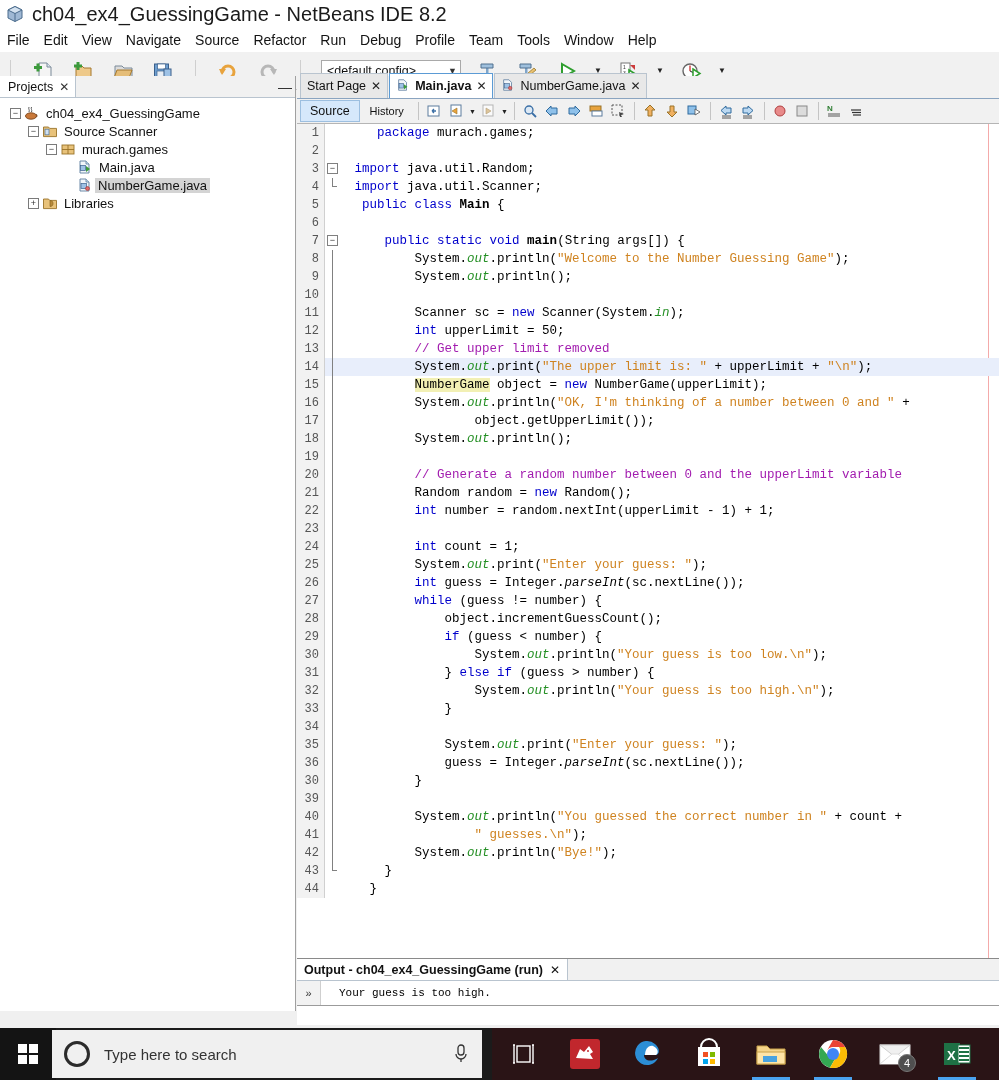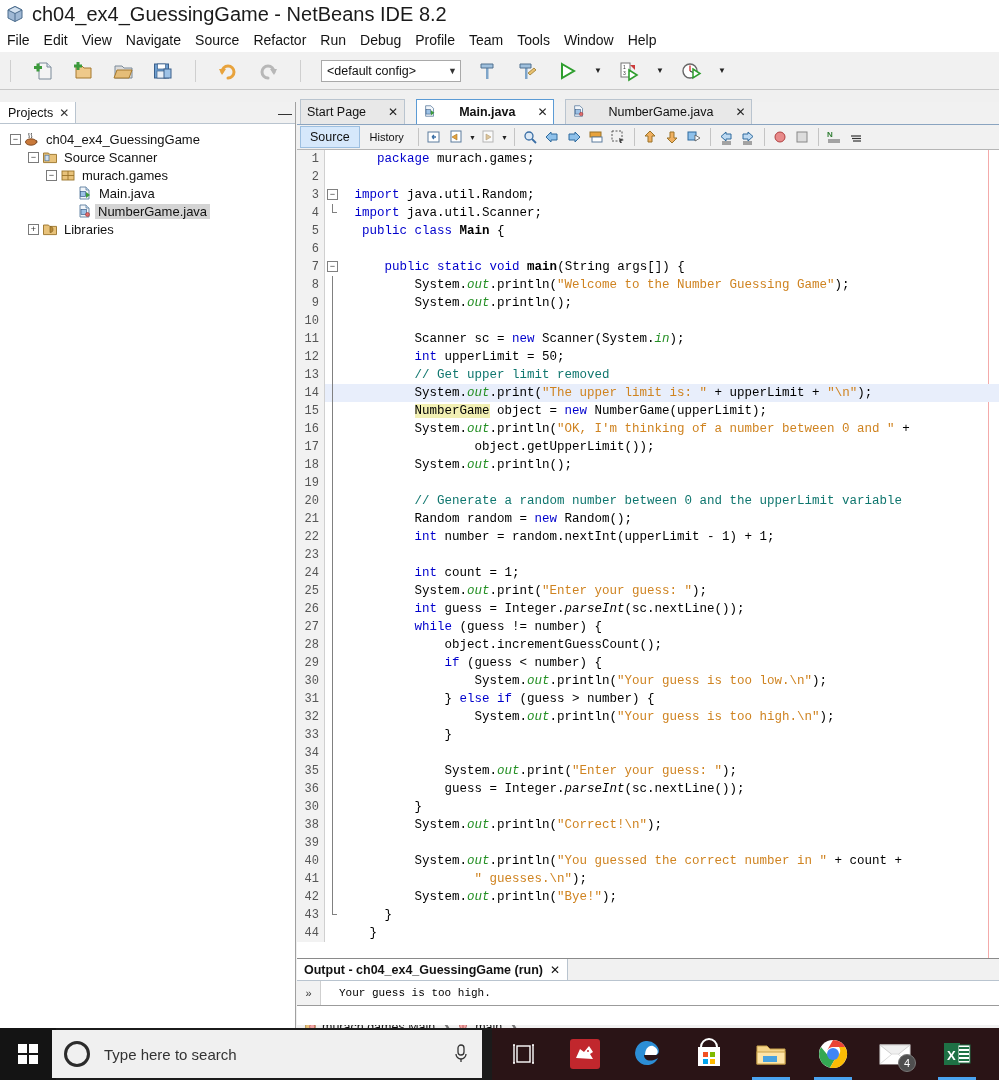--- a/index.html
+++ b/index.html
@@ -38,21 +38,21 @@
   .tb-btn { width:28px; height:28px; display:flex; align-items:center; justify-content:center; border-radius:2px;}
   .combo {
     width: 140px; height: 22px; background:#fff; border:1px solid #a9a9a9;
     display:flex; align-items:center; justify-content:space-between;
     font-size:12.5px; color:#111; padding: 0 3px 0 5px; margin-left:2px;
   }
   .combo .carot { font-size:9px; color:#333; }
   .tb-caret { font-size: 8px; color:#222; width:10px; text-align:center; }
 
   
-  .workarea { position:absolute; top:102px; left:0; width:999px; height:935px; }
+  .workarea { position:absolute; top:76px; left:0; width:999px; height:935px; }
 
   
   .projects {
     position:absolute; left:0; top:0; width:296px; height:935px;
     background:#ffffff; border-right:1px solid #a0a0a0;
   }
   .proj-tabrow {
     height:22px; background:#f1f1f1; border-bottom:1px solid #b9c4cf;
     display:flex; align-items:stretch;
   }
@@ -79,24 +79,24 @@
   
   .editor {
     position:absolute; left:297px; top:0; width:702px; height:935px;
     background:#ffffff;
   }
   .etabrow {
     height:23px; background:#f1f1f1; display:flex; align-items:flex-end;
     border-bottom:1px solid #8aa4c0; padding-left:3px;
   }
   .etab {
-    height:22px; display:flex; align-items:center; gap:22px;
+    height:22px; display:flex; align-items:center; gap:5px;
     padding:12px 6px; font-size:12.5px; color:#111;
     background:#e8e8e8; border:1px solid #b9c4cf; border-bottom:none;
-    margin-right:11px;
+    margin-right:1px;
   }
   .etab.active { background:#ffffff; font-weight:bold; border-color:#5b9bd5;}
   .etab .x { font-size:12px; color:#222; font-weight:normal; }
 
   .etoolbar {
     height:25px; background:#f1f1f1; border-bottom:1px solid #b5b5b5;
     display:flex; align-items:center; padding-left:3px; gap:1px;
   }
   .src-btn {
     font-size:12.5px; padding:3px 9px; color:#111;
@@ -131,21 +131,21 @@
   .foldline { position:absolute; left:7px; top:0; width:1px; height:18px; background:#808080;}
   .foldend { position:absolute; left:7px; top:0; width:1px; height:9px; background:#808080;}
   .foldend:after { content:''; position:absolute; left:0; top:8px; width:5px; height:1px; background:#808080;}
   .code {
     font-family:"Liberation Mono", monospace; font-size:12.5px;
     white-space:pre; color:#000; line-height:18px; height:18px;
     padding-left:6px; flex:1;
   }
   .kw { color:#0000cc; }
   .str { color:#cf8320; }
-  .cmt { color:#0f766e; }
+  .cmt { color:#a21caf; }
   .fld { color:#248f24; font-style:italic; }
   .bld { font-weight:bold; }
   .itl { font-style:italic; }
   .hl  { background:#f2f0b4; }
   .margin-line { position:absolute; top:0; right:10px; width:1px; height:100%; background:#f4aaaa; }
 
   
   .breadcrumb {
     position:absolute; left:0; bottom:0; width:702px; height:22px;
     background:#f1f1f1; border-top:1px solid #b5b5b5;
@@ -821,27 +821,20 @@
                 <span class="foldline"></span>
               </div>
               <div class="code">             guess = Integer.<span class="itl">parseInt</span>(sc.nextLine());</div>
             </div>
             <div class="coderow">
               <div class="gutter">30</div>
               <div class="foldcol">
                 <span class="foldline"></span>
               </div>
               <div class="code">         }</div>
-            </div>
-            <div class="coderow">
-              <div class="gutter">38</div>
-              <div class="foldcol">
-                <span class="foldline"></span>
-              </div>
-              <div class="code">         System.<span class="fld">out</span>.println(<span class="str">"Correct!\n"</span>);</div>
             </div>
             <div class="coderow">
               <div class="gutter">39</div>
               <div class="foldcol">
                 <span class="foldline"></span>
               </div>
               <div class="code">&nbsp;</div>
             </div>
             <div class="coderow">
               <div class="gutter">40</div>

